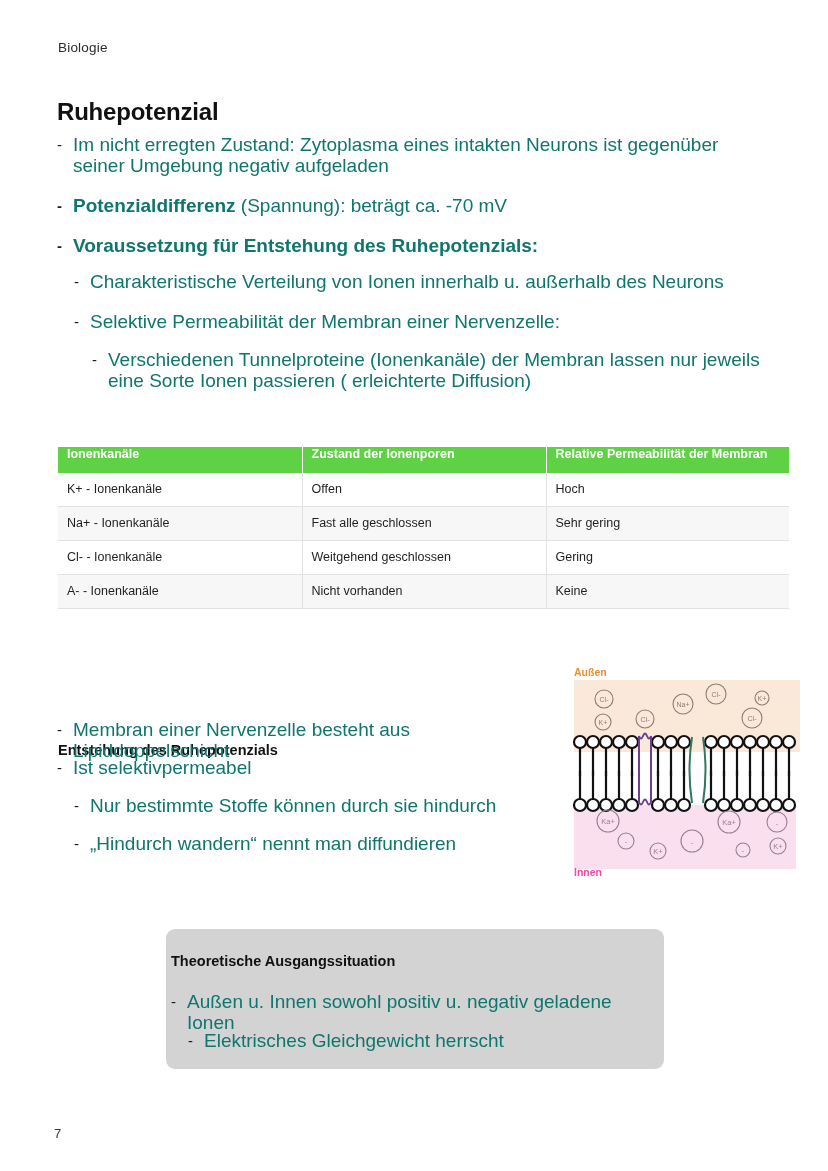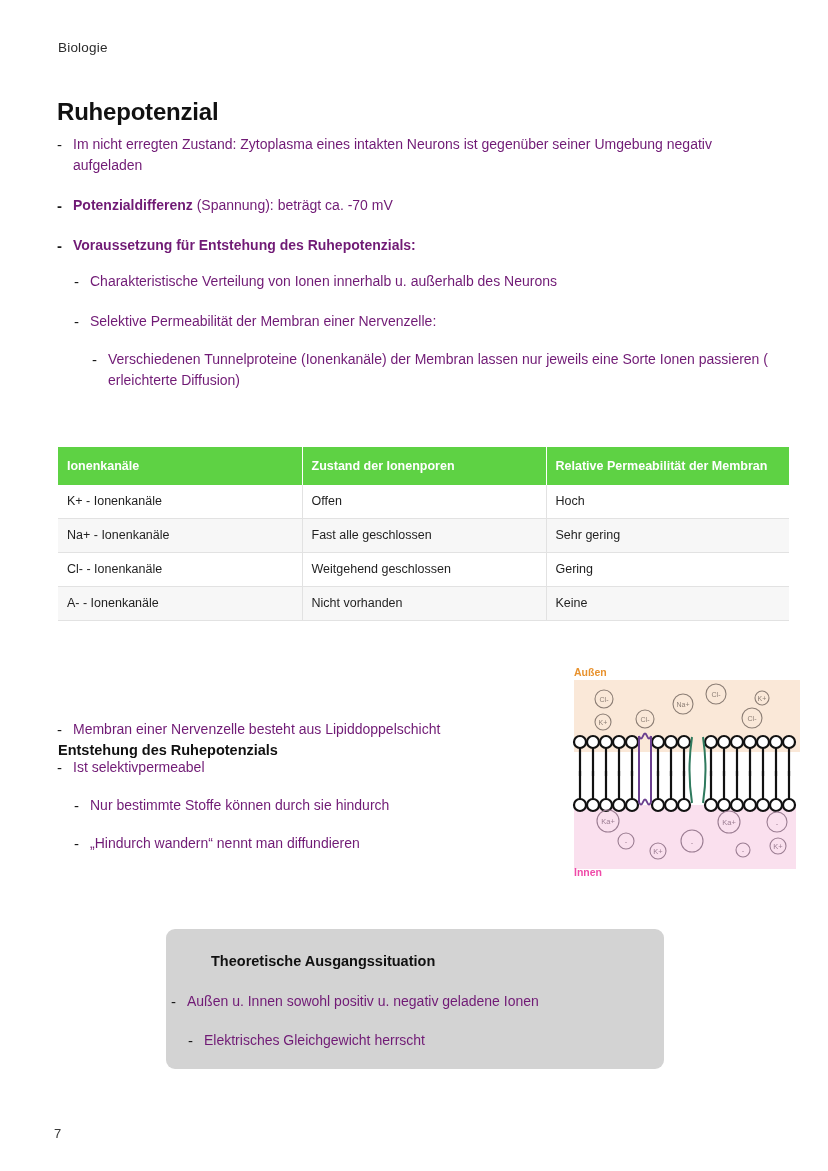--- a/index.html
+++ b/index.html
@@ -50,42 +50,42 @@
   }
   .dash {
     flex: 0 0 auto;
     font-size: 15px;
     line-height: 21px;
     color: #1a1a1a;
     width: 16px;
   }
   .dash.bold { font-weight: bold; }
   .btxt {
-    font-size: 14px;
+    font-size: 19px;
     line-height: 21px;
-    color: #701a75;
+    color: #0f766e;
   }
   .btxt b { font-weight: bold; }
 
   
   .tbl {
     position: absolute;
     left: 58px;
     top: 447px;
     width: 731px;
     border-collapse: collapse;
     table-layout: fixed;
     font-size: 12.5px;
   }
   .tbl th {
     background: #5ed244;
     color: #ffffff;
     font-weight: bold;
     text-align: left;
-    padding: 12px 9px 11px 9px;
+    padding: 0 9px 11px 9px;
     vertical-align: top;
     line-height: 15px;
     border-right: 1px solid #ffffff;
     font-size: 12.5px;
   }
   .tbl th:last-child { border-right: none; }
   .tbl td {
     padding: 9px 9px;
     vertical-align: middle;
     color: #1f1f1f;
@@ -132,21 +132,20 @@
     background: #d3d3d3;
     border-radius: 9px;
   }
   .callout-title {
     position: absolute;
     left: 171px;
     top: 953px;
     font-size: 14.5px;
     font-weight: bold;
     color: #111111;
-    margin-left: 40px;
   }
 
   
   .pageno {
     position: absolute;
     left: 54px;
     top: 1126px;
     font-size: 13px;
     color: #3a3a3a;
   }

